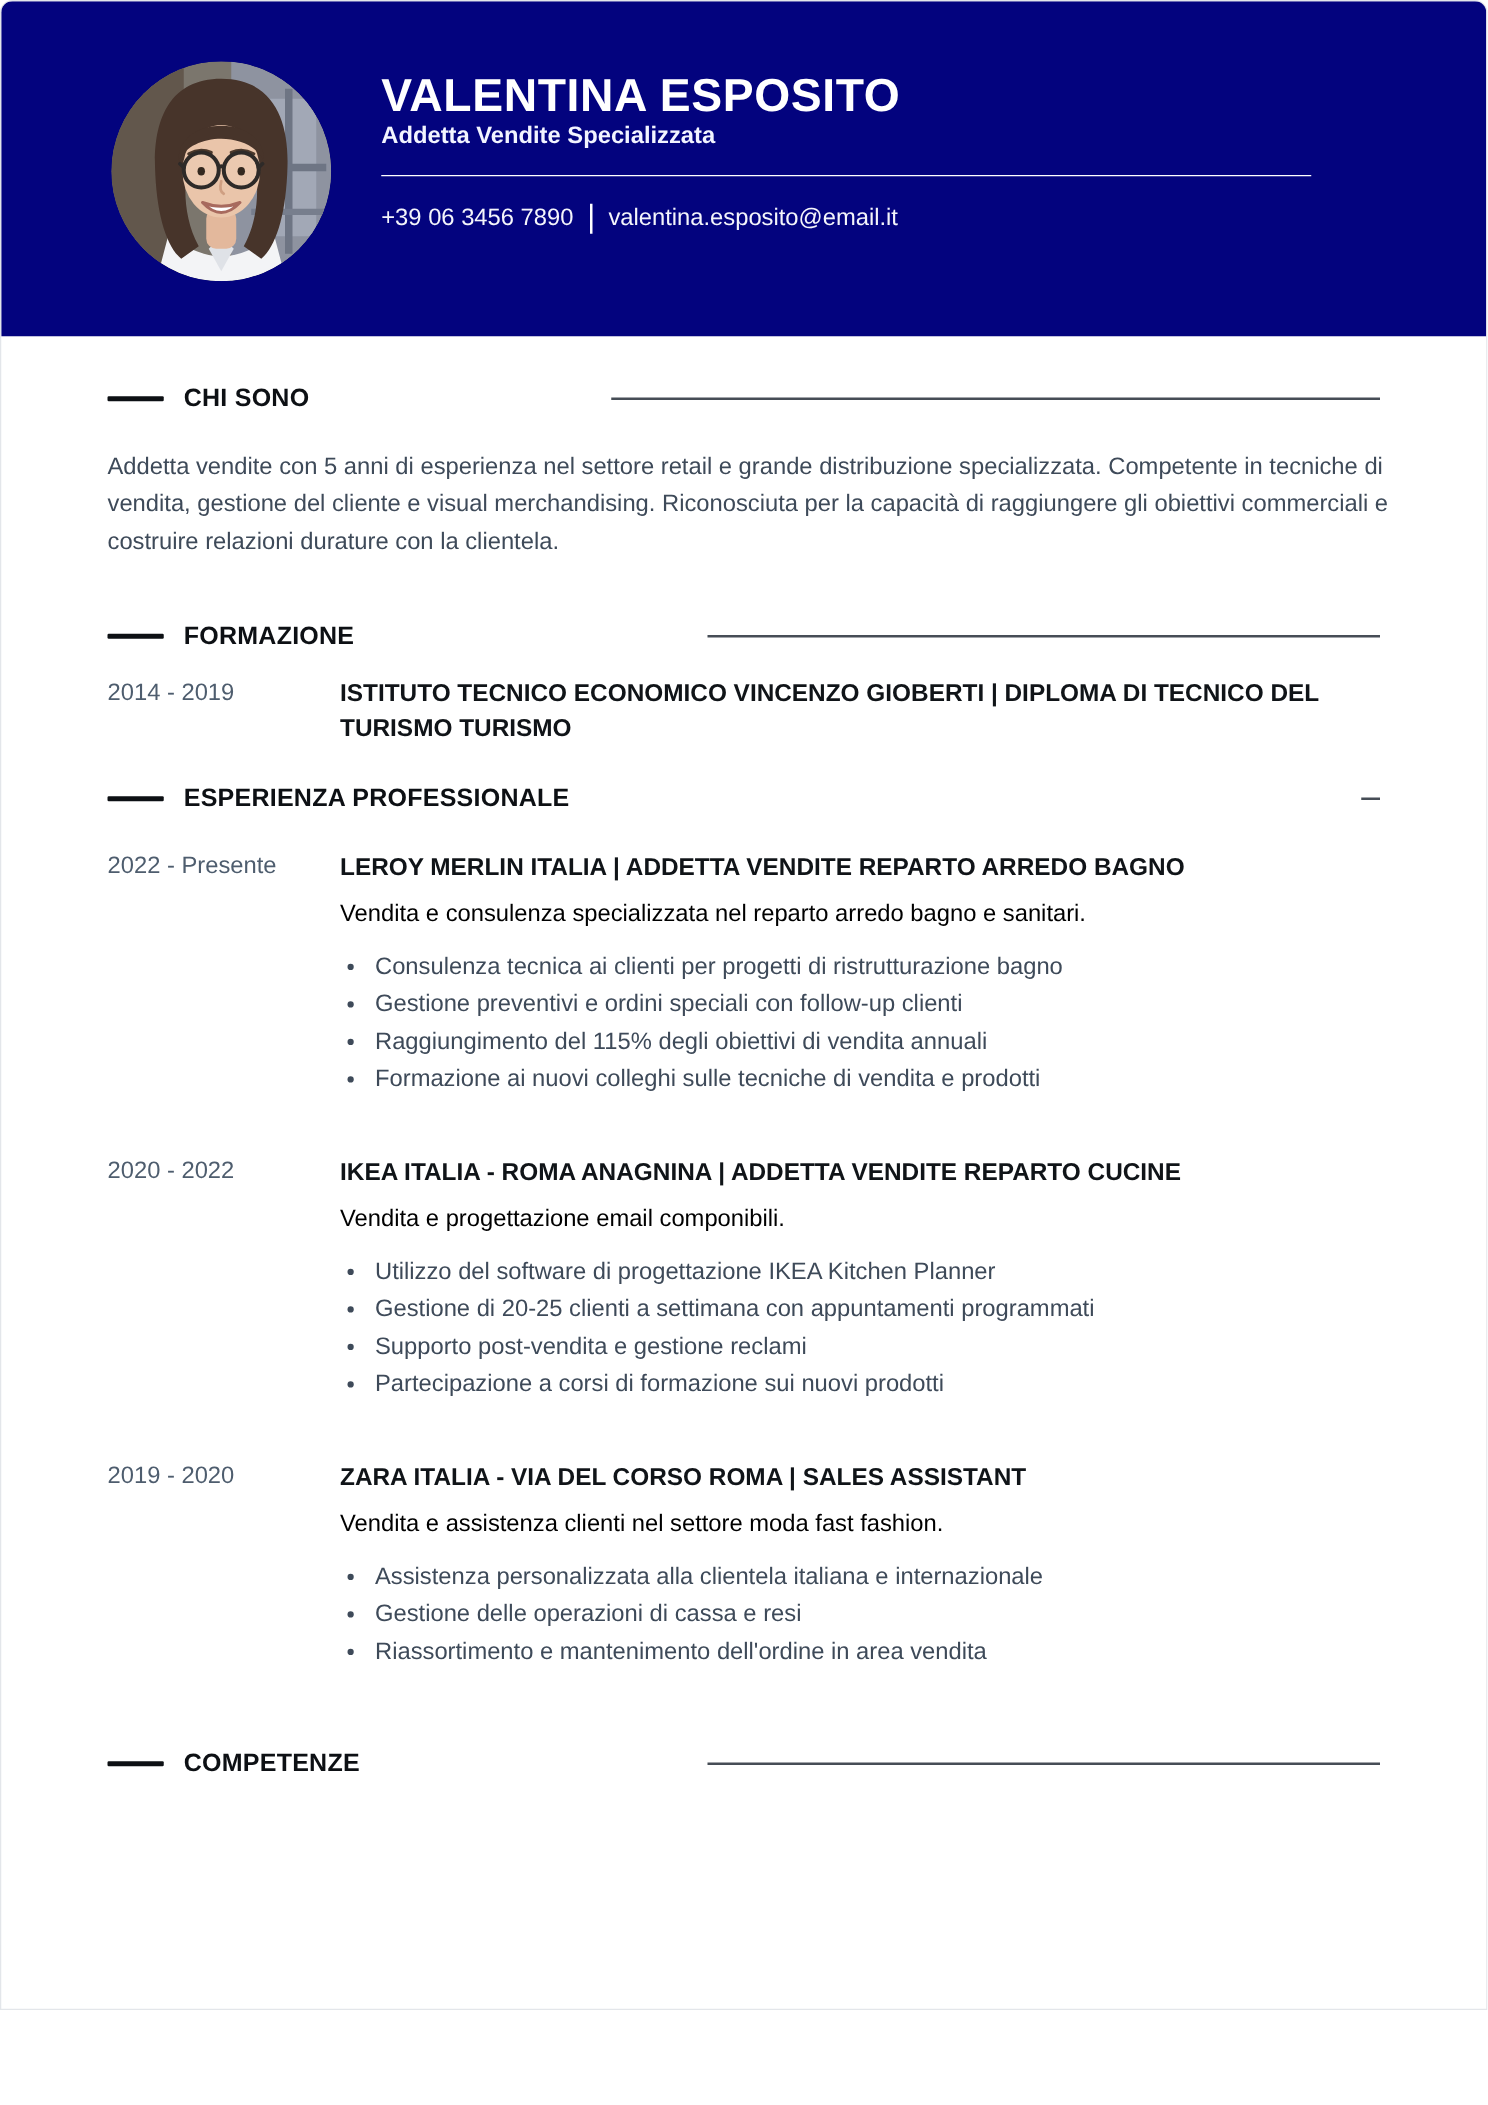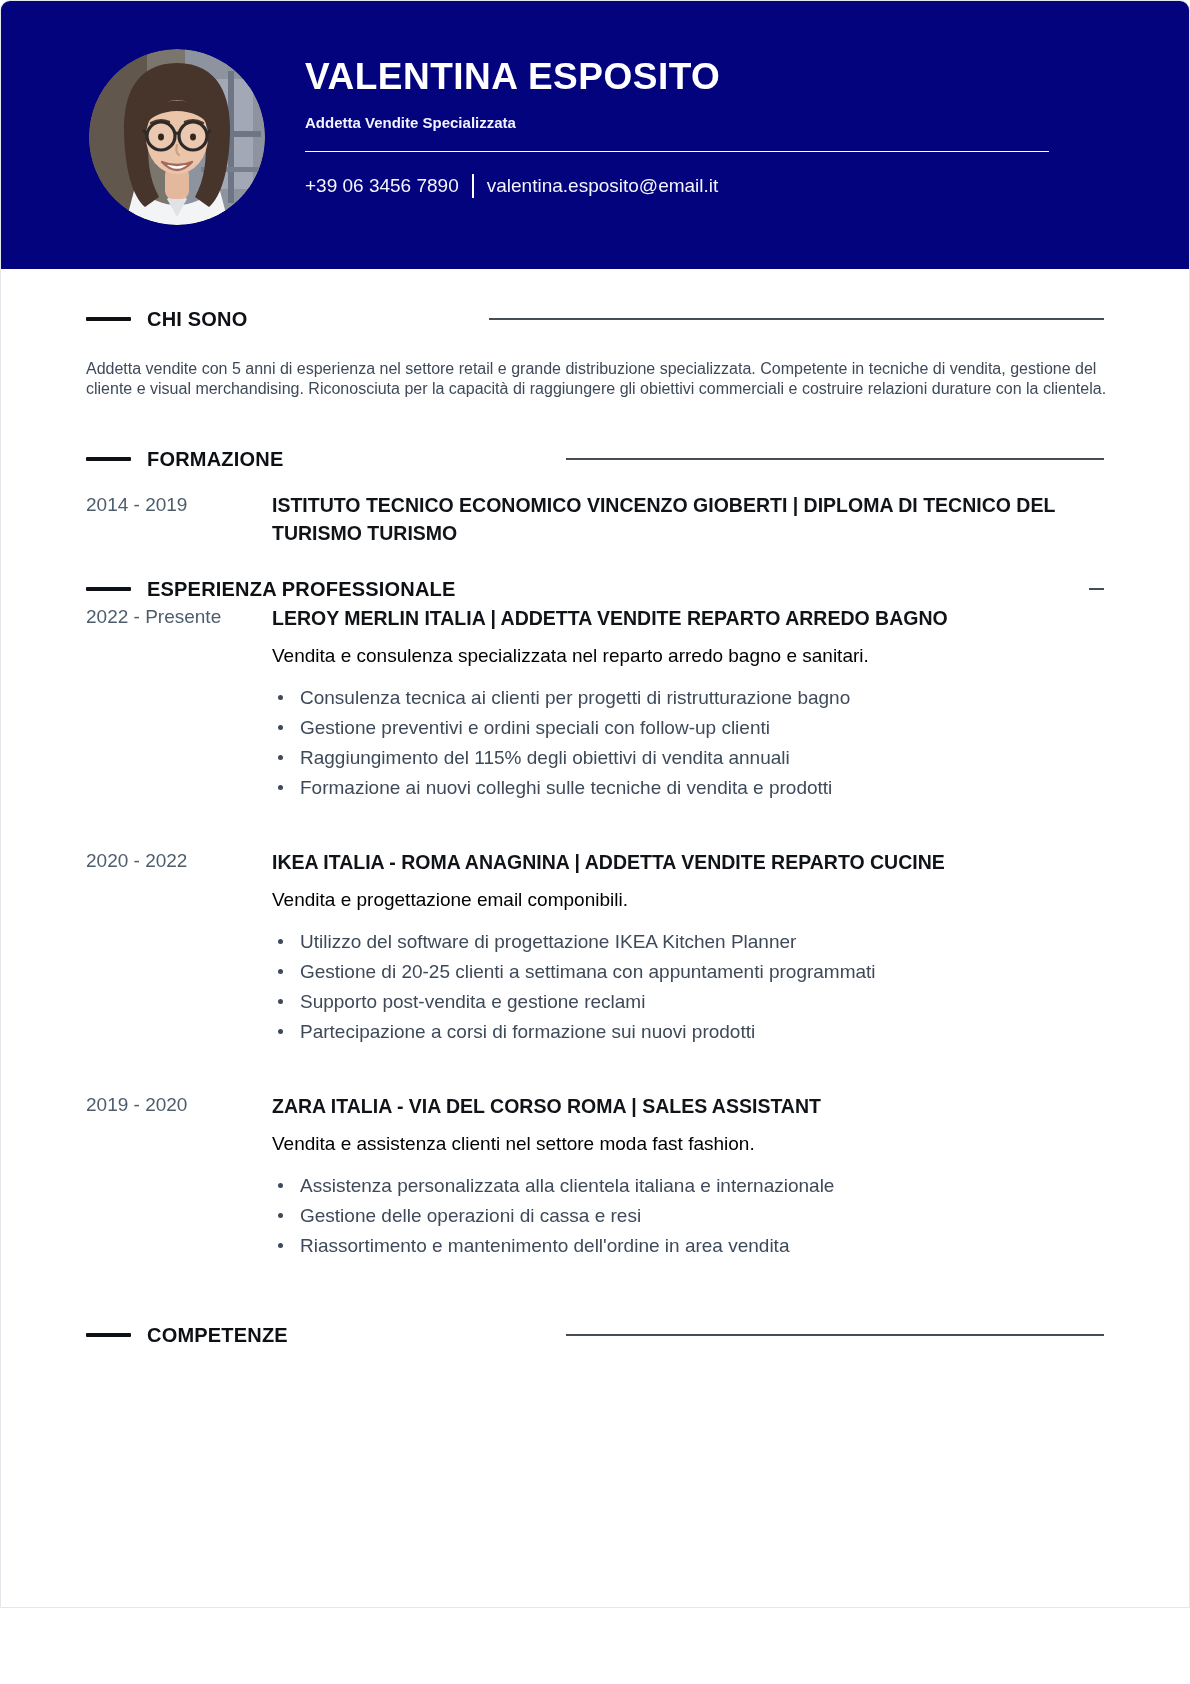--- a/index.html
+++ b/index.html
@@ -35,22 +35,21 @@
   .header-text { margin-left:40px; padding-top:8px; flex:1; min-width:0; }
   .name {
     font-size:37px;
     font-weight:700;
     letter-spacing:0.5px;
     line-height:1.1;
     color:#ffffff;
     white-space:nowrap;
   }
   .role {
-    margin-top:16px;
-    font-size:15px;
+    font-size:19px;
     font-weight:600;
     color:#f2f4ff;
   }
   .header-rule {
     margin-top:20px;
     width:744px; max-width:100%;
     height:1px;
     background:#ffffff;
   }
   .contact {
@@ -95,22 +94,22 @@
   }
   .rule-about      { width:615px; }
   .rule-education  { width:538px; }
   .rule-experience { width:15px;  }
   .rule-skills     { width:538px; }
 
   .sec-head.about      { margin-top:36px; }
   .about-text {
     margin-top:26px;
     width:1026px;
-    font-size:16px;
-    line-height:20px;
+    font-size:19px;
+    line-height:30px;
     color:#3e4a59;
   }
   .sec-head.education  { margin-top:46px; }
   .entry-row {
     display:flex;
     align-items:flex-start;
   }
   .edu-row { margin-top:18px; }
   .entry-period {
     width:186px; flex:none;
@@ -119,21 +118,21 @@
     color:#4e5d6e;
   }
   .entry-body { flex:1; min-width:0; }
   .entry-title {
     font-size:19.5px;
     font-weight:700;
     line-height:28px;
     color:#101418;
   }
   .sec-head.experience { margin-top:28px; }
-  .job { }
+  .job { margin-top:26px; }
   .job + .job { margin-top:44px; }
   .job .entry-title { line-height:30px; }
   .job-summary {
     margin-top:8px;
     font-size:19px;
     line-height:30px;
     color:#000000;
   }
   .job-bullets {
     list-style:none;

